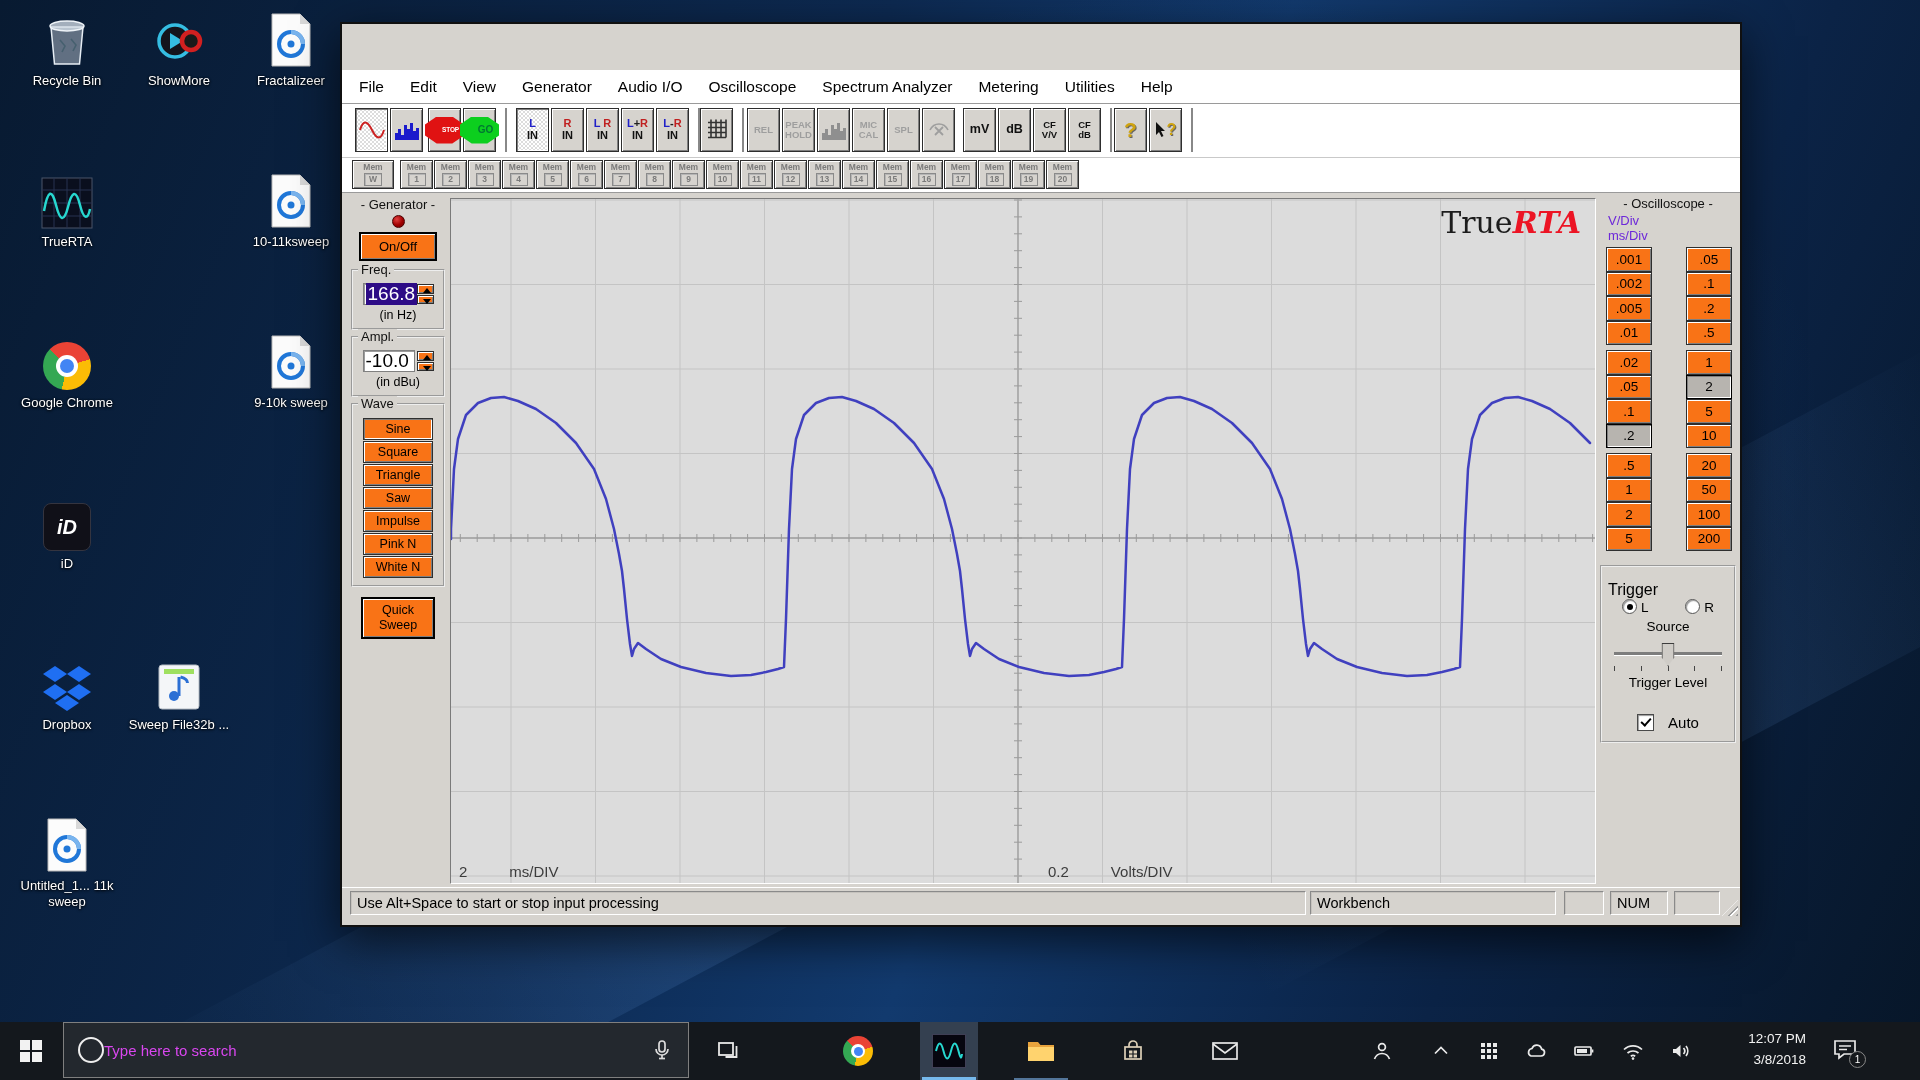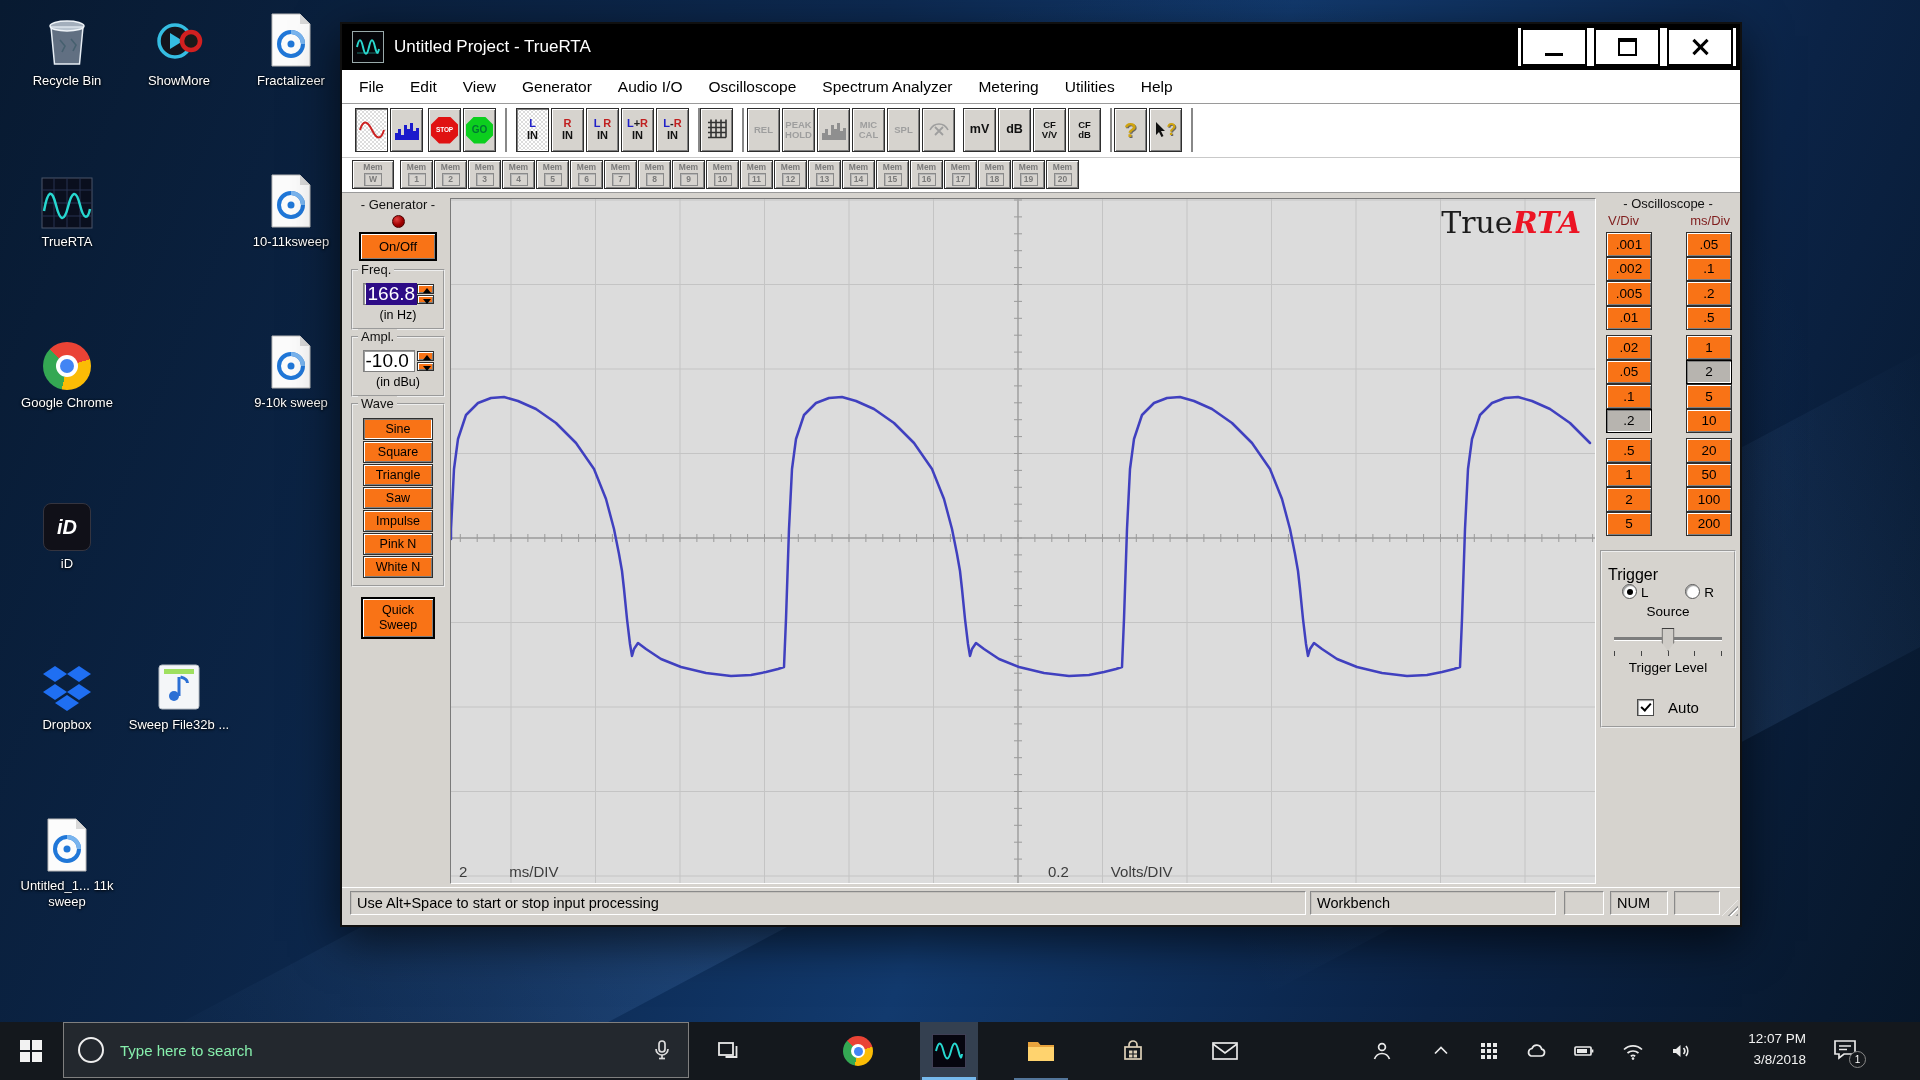--- a/index.html
+++ b/index.html
@@ -40,21 +40,21 @@
   .tgroup::after{content:'';width:2px;background:linear-gradient(#888,#888);margin-left:7px;}
   .tb{width:33px;height:44px;background:#d6d3ce;border:1px solid #2e2e2e;
     box-shadow:inset 1px 1px 0 #fff,inset -1px -1px 0 #7f7f7f;display:flex;flex-direction:column;
     align-items:center;justify-content:center;line-height:1.05;box-sizing:border-box;}
   .tb.pressed{box-shadow:inset 1px 1px 0 #7f7f7f,inset -1px -1px 0 #fff;}
   .checker{background-color:#dcdcdc;background-image:
     linear-gradient(45deg,#fff 25%,transparent 25%,transparent 75%,#fff 75%),
     linear-gradient(45deg,#fff 25%,transparent 25%,transparent 75%,#fff 75%);
     background-size:4px 4px;background-position:0 0,2px 2px;}
   .oct{width:27px;height:27px;display:flex;align-items:center;justify-content:center;
-    clip-path:polygon(30% 0,70% 0,100% 30%,100% 70%,70% 100%,30% 100%,0 70%,0 30%);}
+    clip-path:polygon(30% 0,70% 0,100% 30%,100% 70%,70% 100%,30% 100%,0 70%,0 30%);padding-left:12px;}
   .stop-oct{background:#e01212;color:#fff;font-size:6.5px;font-weight:700;letter-spacing:-.2px;}
   .go-oct{background:#0ccf1e;color:#073;font-size:10px;font-weight:800;}
   .in-top{font-size:11px;font-weight:700;}
   .in-bot{font-size:11px;font-weight:700;color:#111;}
   .gray-lbl{color:#9e9e9e;font-weight:700;font-size:9.5px;}
   .blk-lbl{color:#111;font-weight:600;font-size:12.5px;}
   .two-lbl{font-size:9.5px;font-weight:700;color:#111;}
   .q-mark{color:#cfa310;font-size:21px;font-weight:900;text-shadow:1px 1px 0 #666;}
   .memrow{position:absolute;left:0;right:0;top:134px;height:34px;background:#fff;border-bottom:1px solid #9a9a9a;}
   .mem{position:absolute;top:2px;height:29px;background:#d6d3ce;border:1px solid #2e2e2e;
@@ -88,21 +88,21 @@
   .qsweep{width:74px;height:42px;margin:10px auto 0;font-size:12.5px;text-align:center;line-height:1.2;flex-direction:column;}
   
   .scope{position:absolute;left:108px;top:174px;width:1144px;height:684px;background:#dcdcdc;
     border:1px solid #7a7a7a;border-right-color:#fff;border-bottom-color:#fff;}
   .logo{position:absolute;top:6px;right:14px;font-family:"DejaVu Serif",serif;font-size:30px;}
   .logo .t{color:#1c1c1c;}
   .logo .r{color:#ec1424;font-weight:700;font-style:italic;}
   .scope-lbl{position:absolute;bottom:3px;font-size:15px;color:#3c3c3c;display:flex;gap:42px;}
   
   .opanel{position:absolute;left:1256px;top:172px;width:140px;}
-  .ohead{display:flex;justify-content:space-between;padding:2px 8px 4px 10px;font-size:13px;color:#7f1d1d;}
+  .ohead{display:flex;justify-content:space-between;padding:2px 8px 4px 10px;font-size:13px;color:#6d28d9;flex-direction:column;}
   .divcols{display:flex;justify-content:space-between;padding:0 6px 0 8px;}
   .divcol{display:flex;flex-direction:column;}
   .divbtn{width:46px;height:24.5px;font-size:13.5px;margin-bottom:0;}
   .divbtn.gap{margin-top:5px;}
   .divbtn.selected{background:#b7b4af;box-shadow:inset 1px 1px 0 #7f7f7f,inset -1px -1px 0 #fff;border:1px solid #000;}
   .trigger{border:2px groove #eee;position:relative;margin:14px 2px 0;padding:14px 6px 10px;}
   .radio-row{display:flex;justify-content:space-between;padding:0 14px;font-size:13.5px;align-items:center;}
   .radio{width:13px;height:13px;border-radius:50%;background:#fff;border:1px solid #555;
     box-shadow:inset 1px 1px 1px #999;display:inline-block;vertical-align:-2px;margin-right:4px;position:relative;}
   .radio.on::after{content:'';position:absolute;left:3.5px;top:3.5px;width:6px;height:6px;border-radius:50%;background:#000;}
@@ -126,21 +126,21 @@
     background:repeating-linear-gradient(135deg,transparent 0 3px,#9a9a9a 3px 4.5px,#fff 4.5px 6px);
     clip-path:polygon(100% 0,100% 100%,0 100%);}
   
   #taskbar{position:absolute;left:0;bottom:0;width:1920px;height:58px;background:#14181d;z-index:50;}
   .tb-start{position:absolute;left:0;top:0;width:62px;height:58px;display:flex;align-items:center;justify-content:center;}
   .winlogo{display:grid;grid-template-columns:10px 10px;grid-template-rows:10px 10px;gap:2px;}
   .winlogo span{background:#f2f2f2;}
   .searchbox{position:absolute;left:63px;top:0;width:626px;height:56px;background:#23282e;
     border:1px solid #7f7f7f;box-sizing:border-box;display:flex;align-items:center;}
   .cortana{width:22px;height:22px;border:2.5px solid #eee;border-radius:50%;margin-left:14px;}
-  .search-text{color:#86efac;font-size:15px;margin-left:16px;flex:1;}
+  .search-text{color:#d946ef;font-size:15px;flex:1;}
   .tb-icon{position:absolute;top:0;width:58px;height:58px;display:flex;align-items:center;justify-content:center;}
   .tb-icon.active{background:rgba(135,170,215,.28);}
   .underline{position:absolute;bottom:0;left:2px;right:2px;height:3px;background:#76b9ed;}
   .underline.dim{height:2px;background:rgba(134,195,255,.55);}
   .rta-tile{width:32px;height:32px;background:#06060f;border:1px solid #3f3f55;display:flex;align-items:center;justify-content:center;}
   .chrome-ball.sm{width:30px;height:30px;}
   .chrome-ball.sm::before{inset:8px;} .chrome-ball.sm::after{inset:10.5px;}
   .tray-ic{position:absolute;top:17px;width:24px;height:24px;}
   .clock{position:absolute;left:1706px;top:7px;width:100px;text-align:right;color:#f2f2f2;font-size:13.5px;line-height:1.55;}
   .notif{position:absolute;left:1832px;top:16px;width:28px;height:26px;}
@@ -269,40 +269,20 @@
             <path d="M23 20a12 12 0 0 1 12 12" stroke="#79b4ee" stroke-width="4" fill="none"></path>
             <circle cx="23" cy="32" r="3.5" fill="#2077d8"></circle>
           </svg>
         </div>
         <div class="lbl">Untitled_1... 11k sweep</div>
       </div>
     </div>
 </div>
 
 <div id="win">
-  <div class="titlebar">
-    <span class="appicon">
-      <svg width="24" height="24" viewBox="0 0 24 24">
-          <path d="M1 12c2-9 4-9 6 0s4 9 6 0 4-9 6 0 3 6 4 2" stroke="#2ad8ce" stroke-width="2" fill="none"></path>
-          <path d="M1 18h22" stroke="#2ad8ce" stroke-width="1" opacity=".5"></path>
-        </svg>
-    </span>
-    <span class="title-text">Untitled Project - TrueRTA</span>
-    <span class="caption">
-      <span class="capbtn">
-          <span class="min-g"></span>
-        </span>
-      <span class="capbtn">
-          <span class="max-g"></span>
-        </span>
-      <span class="capbtn">
-          <span class="x-g"></span>
-        </span>
-    </span>
-  </div>
 
   <div class="menubar" id="menubar">
       <span class="menu-item">File</span>
       <span class="menu-item">Edit</span>
       <span class="menu-item">View</span>
       <span class="menu-item">Generator</span>
       <span class="menu-item">Audio I/O</span>
       <span class="menu-item">Oscilloscope</span>
       <span class="menu-item">Spectrum Analyzer</span>
       <span class="menu-item">Metering</span>

